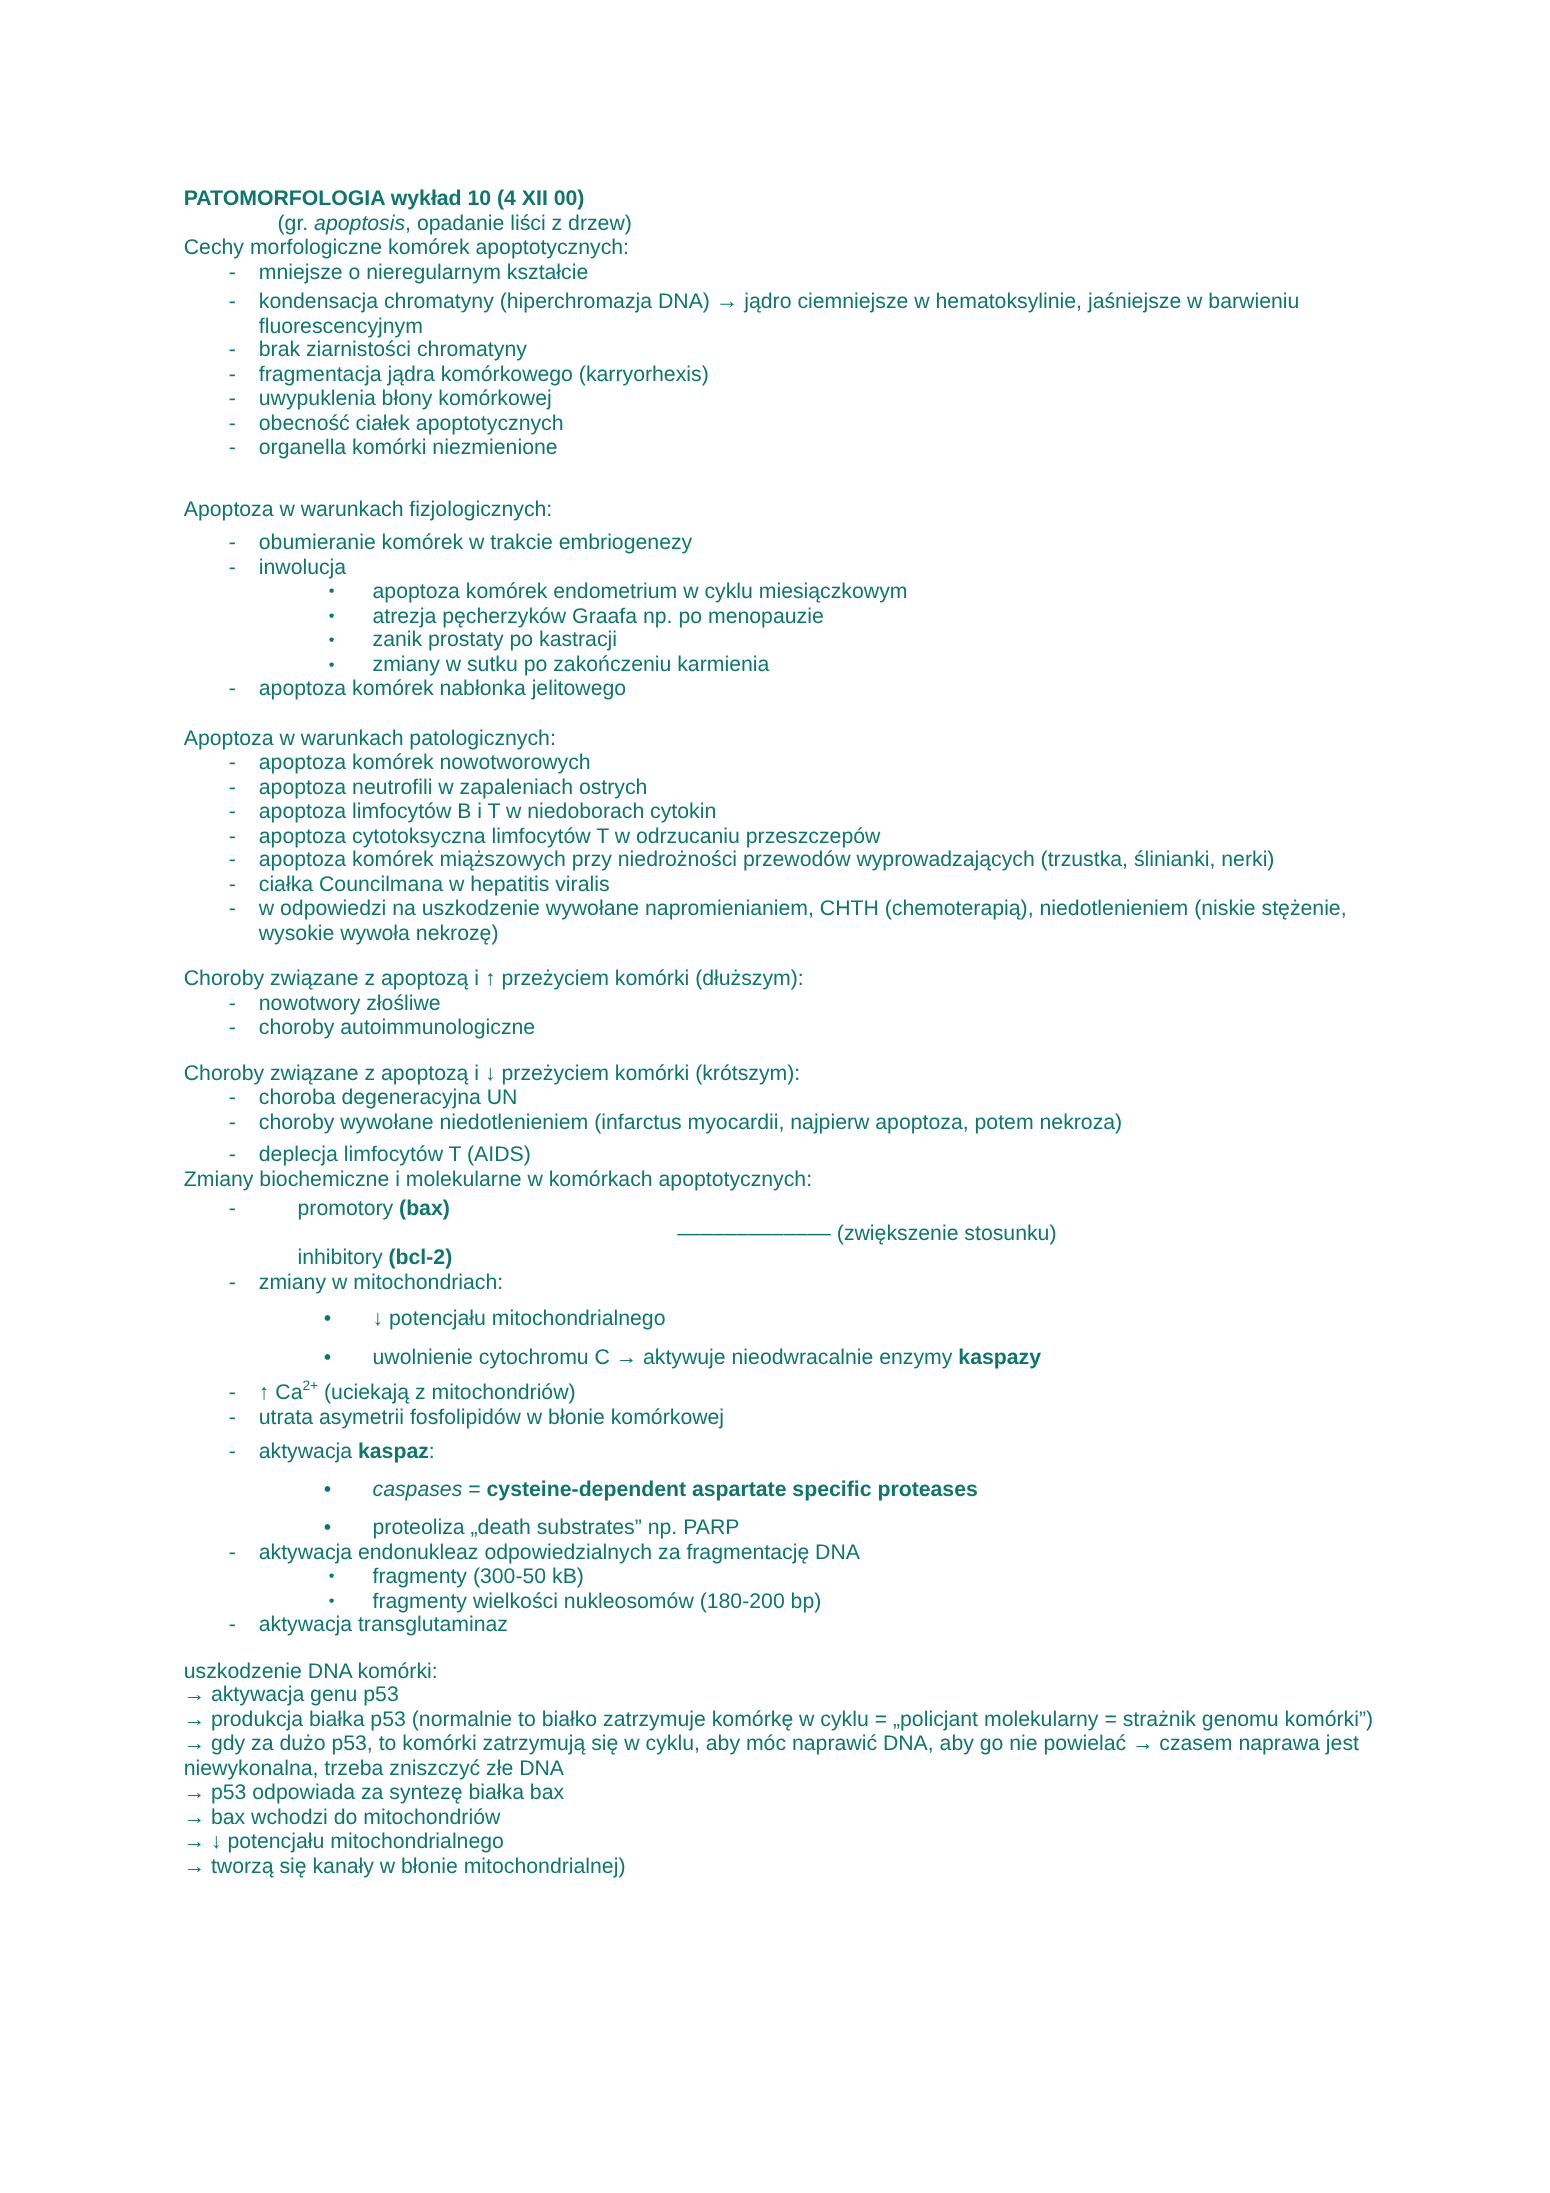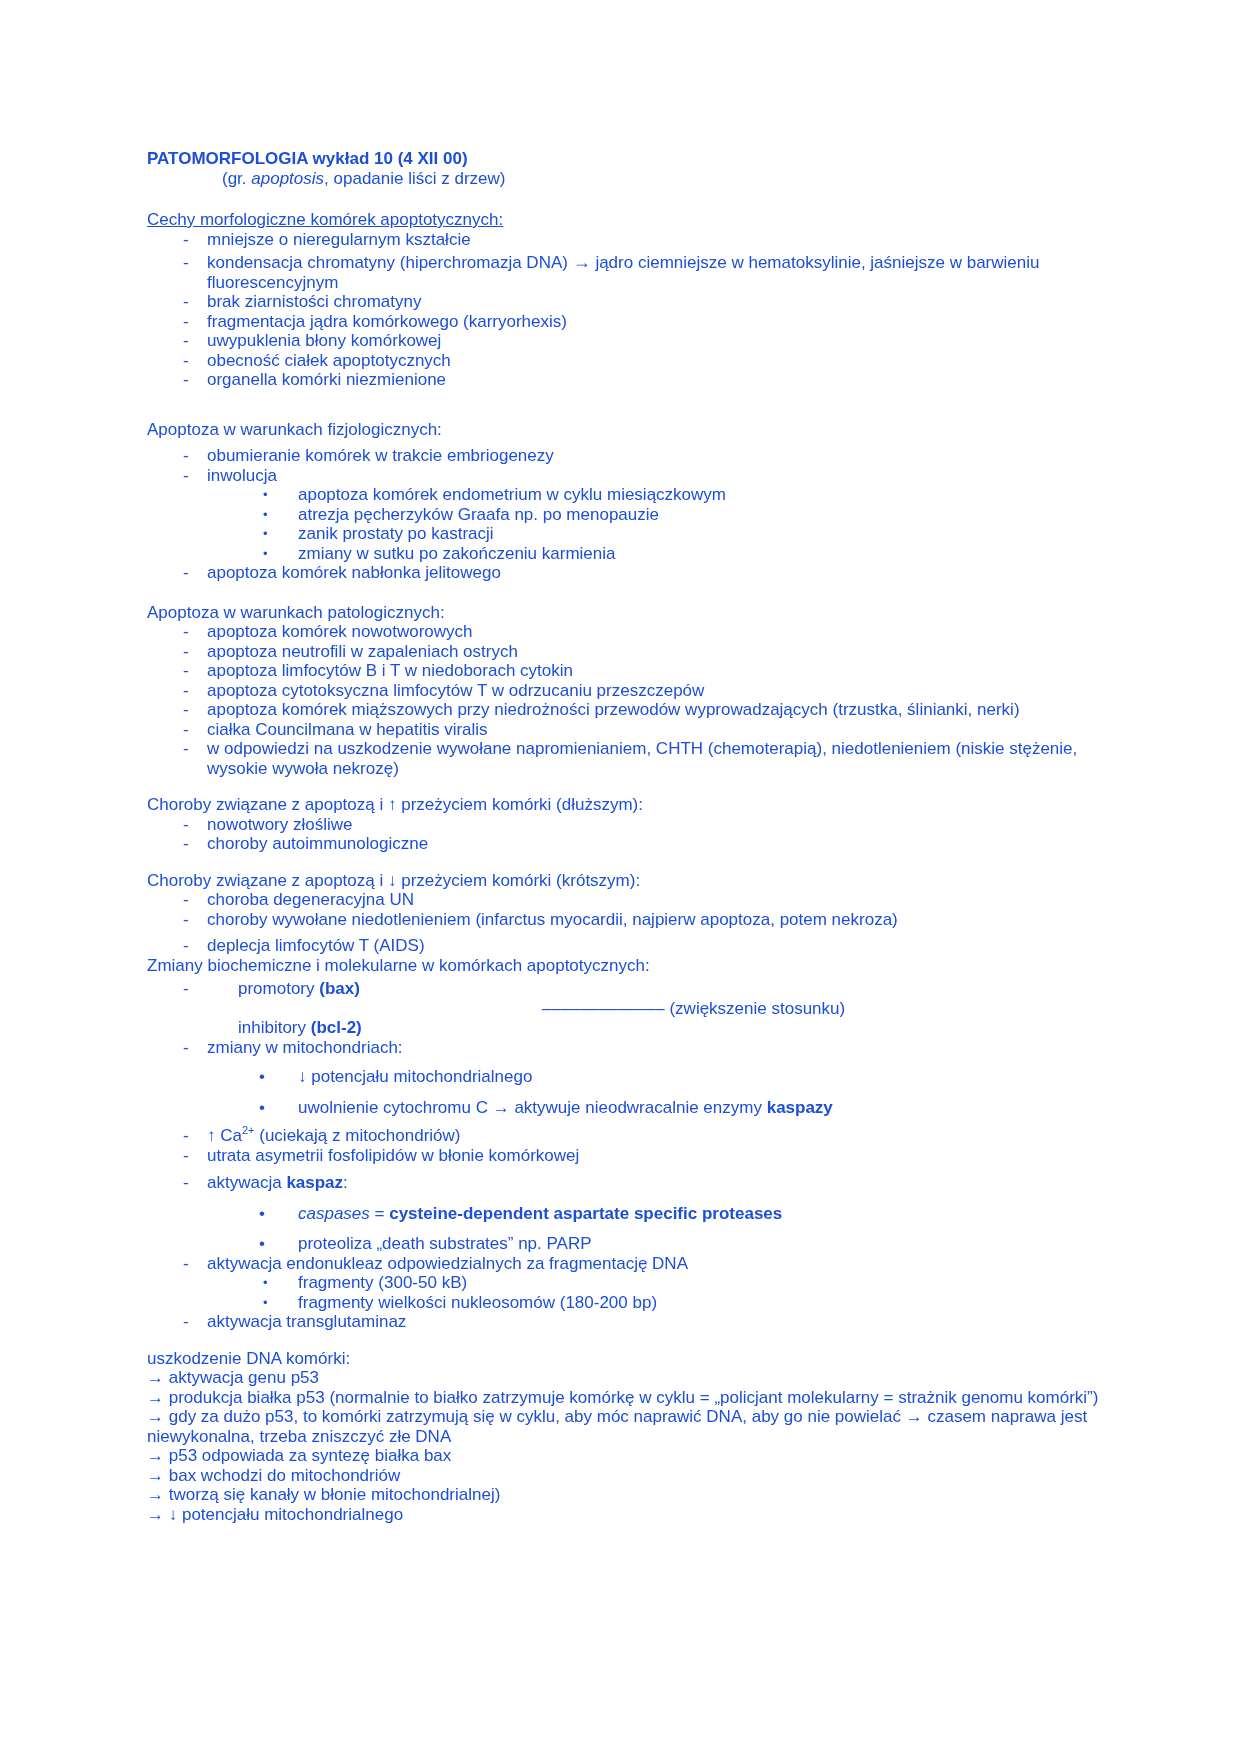--- a/index.html
+++ b/index.html
@@ -1,17 +1,17 @@
 <!DOCTYPE html>
 <html><head>
 <meta charset="utf-8">
 <style>
   html,body{margin:0;padding:0;background:#ffffff;}
   .page{position:relative;width:1240px;height:1754px;background:#ffffff;overflow:hidden;
-        font-family:"Liberation Sans","DejaVu Sans",sans-serif;font-size:17px;line-height:19.5px;color:#1d4ed8;}
+        font-family:"Liberation Sans","DejaVu Sans",sans-serif;font-size:17px;line-height:19.5px;color:#0f766e;}
   .content{position:absolute;left:147px;top:149px;width:1010px;}
   .blk{position:relative;}
   .t-h{font-weight:bold;}
   .t-p{}
   .t-pi{padding-left:75px;}
   .t-d{padding-left:60px;}
   .t-dp{padding-left:91px;}
   .t-c{padding-left:91px;}
   .t-cd{padding-left:83px;text-align:center;}
   .t-b{padding-left:151px;}
@@ -26,21 +26,21 @@
   .r-big{font-weight:bold;font-size:18px;}
   .r-arrow{}
 </style>
 </head>
 <body>
 
 <div class="page">
   <div class="content" id="content">
       <div class="blk t-h"><span class="r-b">PATOMORFOLOGIA wykład 10 (4 XII 00)</span></div>
       <div class="blk t-pi"><span>(gr. </span><span class="r-i">apoptosis</span><span>, opadanie liści z drzew)</span></div>
-      <div class="blk t-p" style="margin-top: 22px; text-decoration: underline;"><span>Cechy morfologiczne komórek apoptotycznych:</span></div>
+      <div class="blk t-p" style=""><span>Cechy morfologiczne komórek apoptotycznych:</span></div>
       <div class="blk t-d"><span class="mk">-</span><span>mniejsze o nieregularnym kształcie</span></div>
       <div class="blk t-d" style="margin-top: 4px;"><span class="mk">-</span><span>kondensacja chromatyny (hiperchromazja DNA) </span><span class="r-big">→</span><span> jądro ciemniejsze w hematoksylinie, jaśniejsze w barwieniu</span><br><span>fluorescencyjnym</span></div>
       <div class="blk t-d"><span class="mk">-</span><span>brak ziarnistości chromatyny</span></div>
       <div class="blk t-d"><span class="mk">-</span><span>fragmentacja jądra komórkowego (karryorhexis)</span></div>
       <div class="blk t-d"><span class="mk">-</span><span>uwypuklenia błony komórkowej</span></div>
       <div class="blk t-d"><span class="mk">-</span><span>obecność ciałek apoptotycznych</span></div>
       <div class="blk t-d"><span class="mk">-</span><span>organella komórki niezmienione</span></div>
       <div class="blk t-p" style="margin-top: 30px;"><span>Apoptoza w warunkach fizjologicznych:</span></div>
       <div class="blk t-d" style="margin-top: 7px;"><span class="mk">-</span><span>obumieranie komórek w trakcie embriogenezy</span></div>
       <div class="blk t-d"><span class="mk">-</span><span>inwolucja</span></div>
@@ -79,16 +79,16 @@
       <div class="blk t-d"><span class="mk">-</span><span>aktywacja endonukleaz odpowiedzialnych za fragmentację DNA</span></div>
       <div class="blk t-b"><span class="mk">•</span><span>fragmenty (300-50 kB)</span></div>
       <div class="blk t-b"><span class="mk">•</span><span>fragmenty wielkości nukleosomów (180-200 bp)</span></div>
       <div class="blk t-d"><span class="mk">-</span><span>aktywacja transglutaminaz</span></div>
       <div class="blk t-p" style="margin-top: 17px;"><span>uszkodzenie DNA komórki:</span></div>
       <div class="blk t-a"><span class="r-arrow">→</span><span> aktywacja genu p53</span></div>
       <div class="blk t-a"><span class="r-arrow">→</span><span> produkcja białka p53 (normalnie to białko zatrzymuje komórkę w cyklu = „policjant molekularny = strażnik genomu komórki”)</span></div>
       <div class="blk t-a"><span class="r-arrow">→</span><span> gdy za dużo p53, to komórki zatrzymują się w cyklu, aby móc naprawić DNA, aby go nie powielać </span><span class="r-arrow">→</span><span> czasem naprawa jest</span><br><span>niewykonalna, trzeba zniszczyć złe DNA</span></div>
       <div class="blk t-a"><span class="r-arrow">→</span><span> p53 odpowiada za syntezę białka bax</span></div>
       <div class="blk t-a"><span class="r-arrow">→</span><span> bax wchodzi do mitochondriów</span></div>
+      <div class="blk t-a"><span class="r-arrow">→</span><span> ↓ potencjału mitochondrialnego</span></div>
       <div class="blk t-a"><span class="r-arrow">→</span><span> tworzą się kanały w błonie mitochondrialnej)</span></div>
-      <div class="blk t-a"><span class="r-arrow">→</span><span> ↓ potencjału mitochondrialnego</span></div>
     </div>
 </div>
 
 </body></html>

